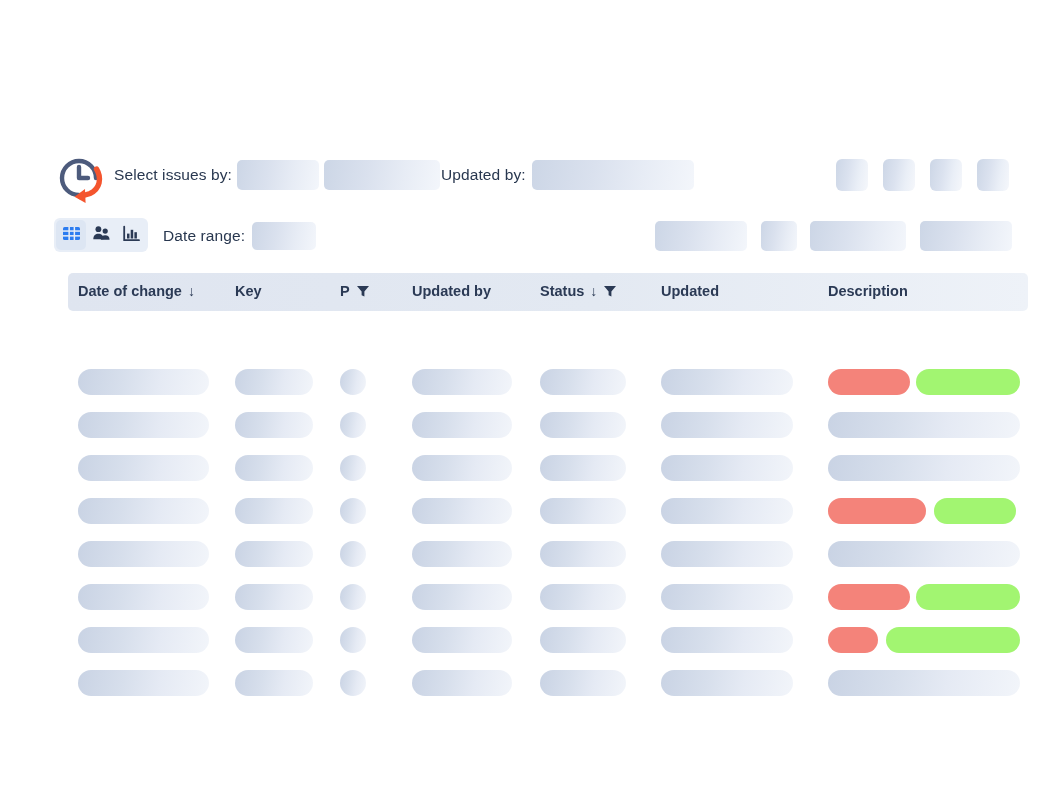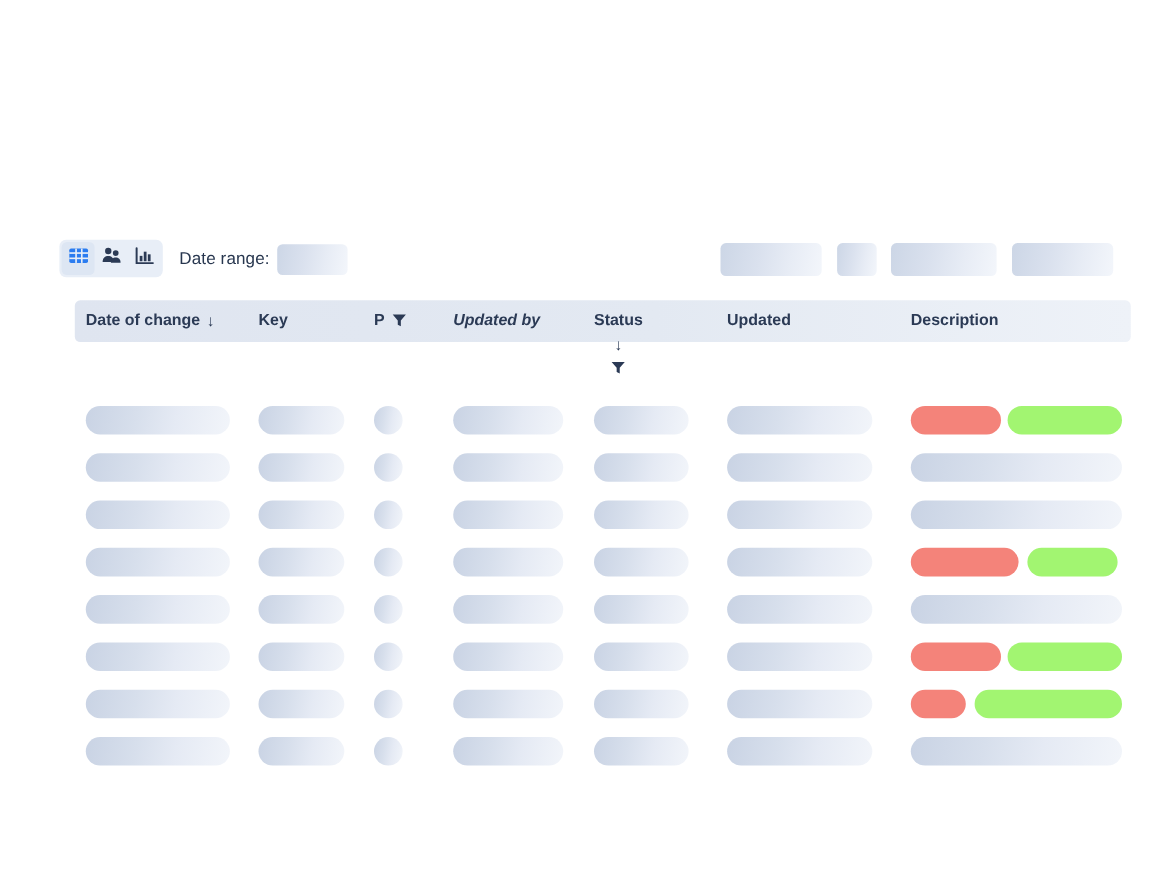--- a/index.html
+++ b/index.html
@@ -148,20 +148,47 @@
     position: absolute; top: 0; height: 26px;
     background: #a2f571;
     border-radius: 999px;
   }
 </style>
 </head>
 <body>
 
 <div class="app">
 
+  <div class="toolbar1">
+
+    <div class="logo-icon">
+      <svg width="58" height="58" viewBox="0 0 58 58">
+        <path d="M44 30 A17 17 0 1 0 27 47" fill="none" stroke="#4d5b7c" stroke-width="4.4" stroke-linecap="round"></path>
+        <path d="M27 19 L27 30 L36 30" fill="none" stroke="#4d5b7c" stroke-width="4.4" stroke-linecap="round" stroke-linejoin="round"></path>
+        <path d="M44.5 21 C50 30 48 41 38 45.5 L28 48.5" fill="none" stroke="#f4552e" stroke-width="5.4" stroke-linecap="round"></path>
+        <path d="M33 41 L22.5 48.8 L33.6 55 Z" fill="#f4552e"></path>
+      </svg>
+    </div>
+
+    <div class="tb-label lbl-select">Select issues by:</div>
+
+    <span class="sk-field f-sel1"></span>
+    <span class="sk-field f-sel2"></span>
+
+    <div class="tb-label lbl-updated">Updated by:</div>
+
+    <span class="sk-field f-upd"></span>
+
+    <div class="tb1-btns">
+      <span class="sk-sq tb1-b1"></span>
+      <span class="sk-sq tb1-b2"></span>
+      <span class="sk-sq tb1-b3"></span>
+      <span class="sk-sq tb1-b4"></span>
+    </div>
+  </div>
 
   <div class="toolbar2">
 
     <div class="viewtoggle">
 
       <div class="vt-btn active">
         <span>
           <svg width="19" height="19" viewBox="0 0 19 19">
             <rect x="1" y="3" width="17" height="13" rx="1.6" fill="#2b7cf0"></rect>
             <rect x="1" y="6.3" width="17" height="1.5" fill="#e8eef7"></rect>
@@ -218,24 +245,24 @@
           <span>Key</span>
         </div>
         <div class="th" style="left: 272px;">
           <span>P</span>
           <span style="display: inline-flex;">
             <svg width="14" height="14" viewBox="0 0 14 14">
               <path d="M1 2 L13 2 L8.4 7.4 L8.4 12.6 L5.6 11.2 L5.6 7.4 Z" fill="#2b3a55"></path>
             </svg>
           </span>
         </div>
-        <div class="th" style="left: 344px; font-style: italic;">
+        <div class="th" style="left: 344px;">
           <span>Updated by</span>
         </div>
-        <div class="th" style="left: 472px; flex-direction: column;">
+        <div class="th" style="left: 472px;">
           <span>Status</span>
           <span class="sort-arrow">↓</span>
           <span style="display: inline-flex;">
             <svg width="14" height="14" viewBox="0 0 14 14">
               <path d="M1 2 L13 2 L8.4 7.4 L8.4 12.6 L5.6 11.2 L5.6 7.4 Z" fill="#2b3a55"></path>
             </svg>
           </span>
         </div>
         <div class="th" style="left: 593px;">
           <span>Updated</span>

